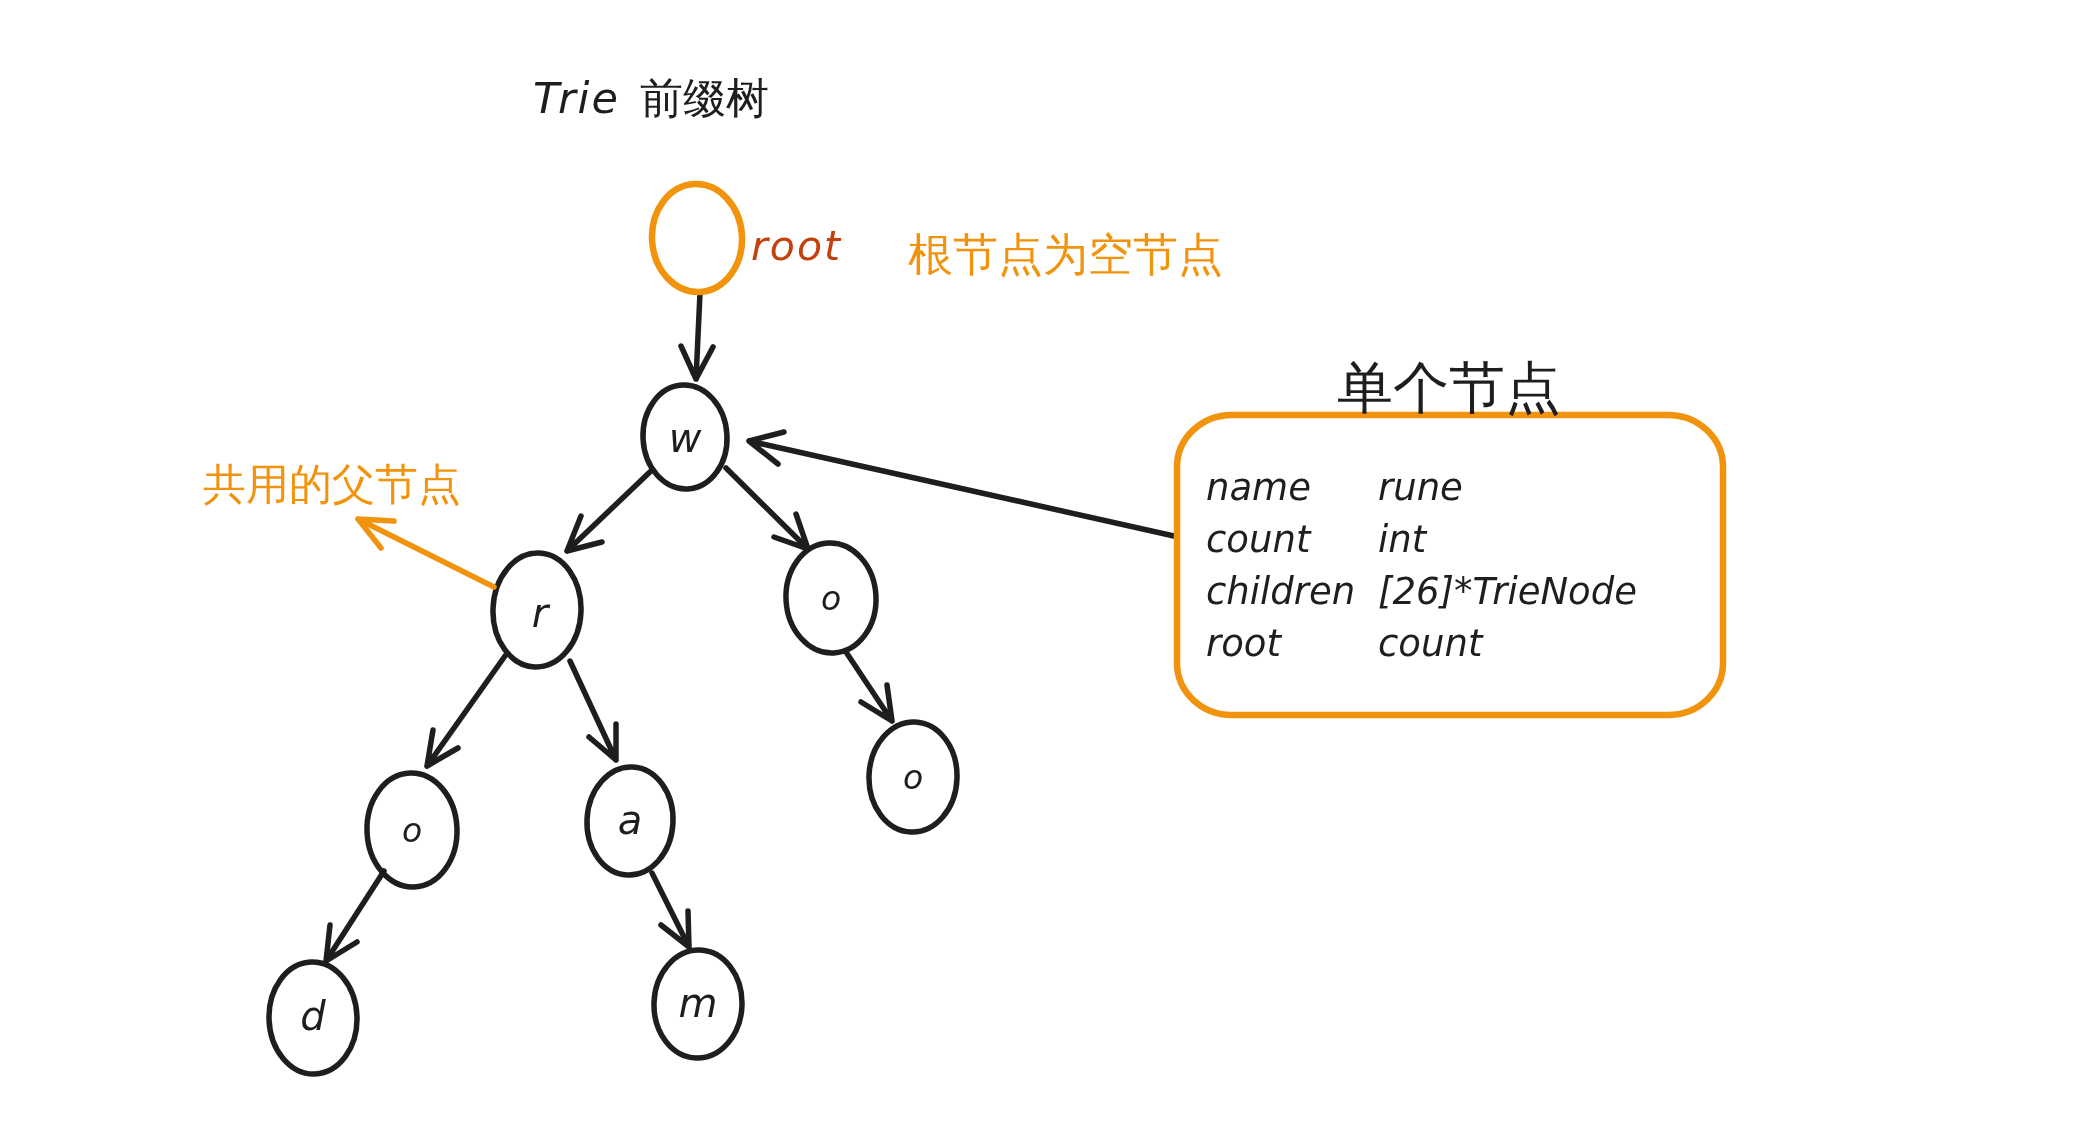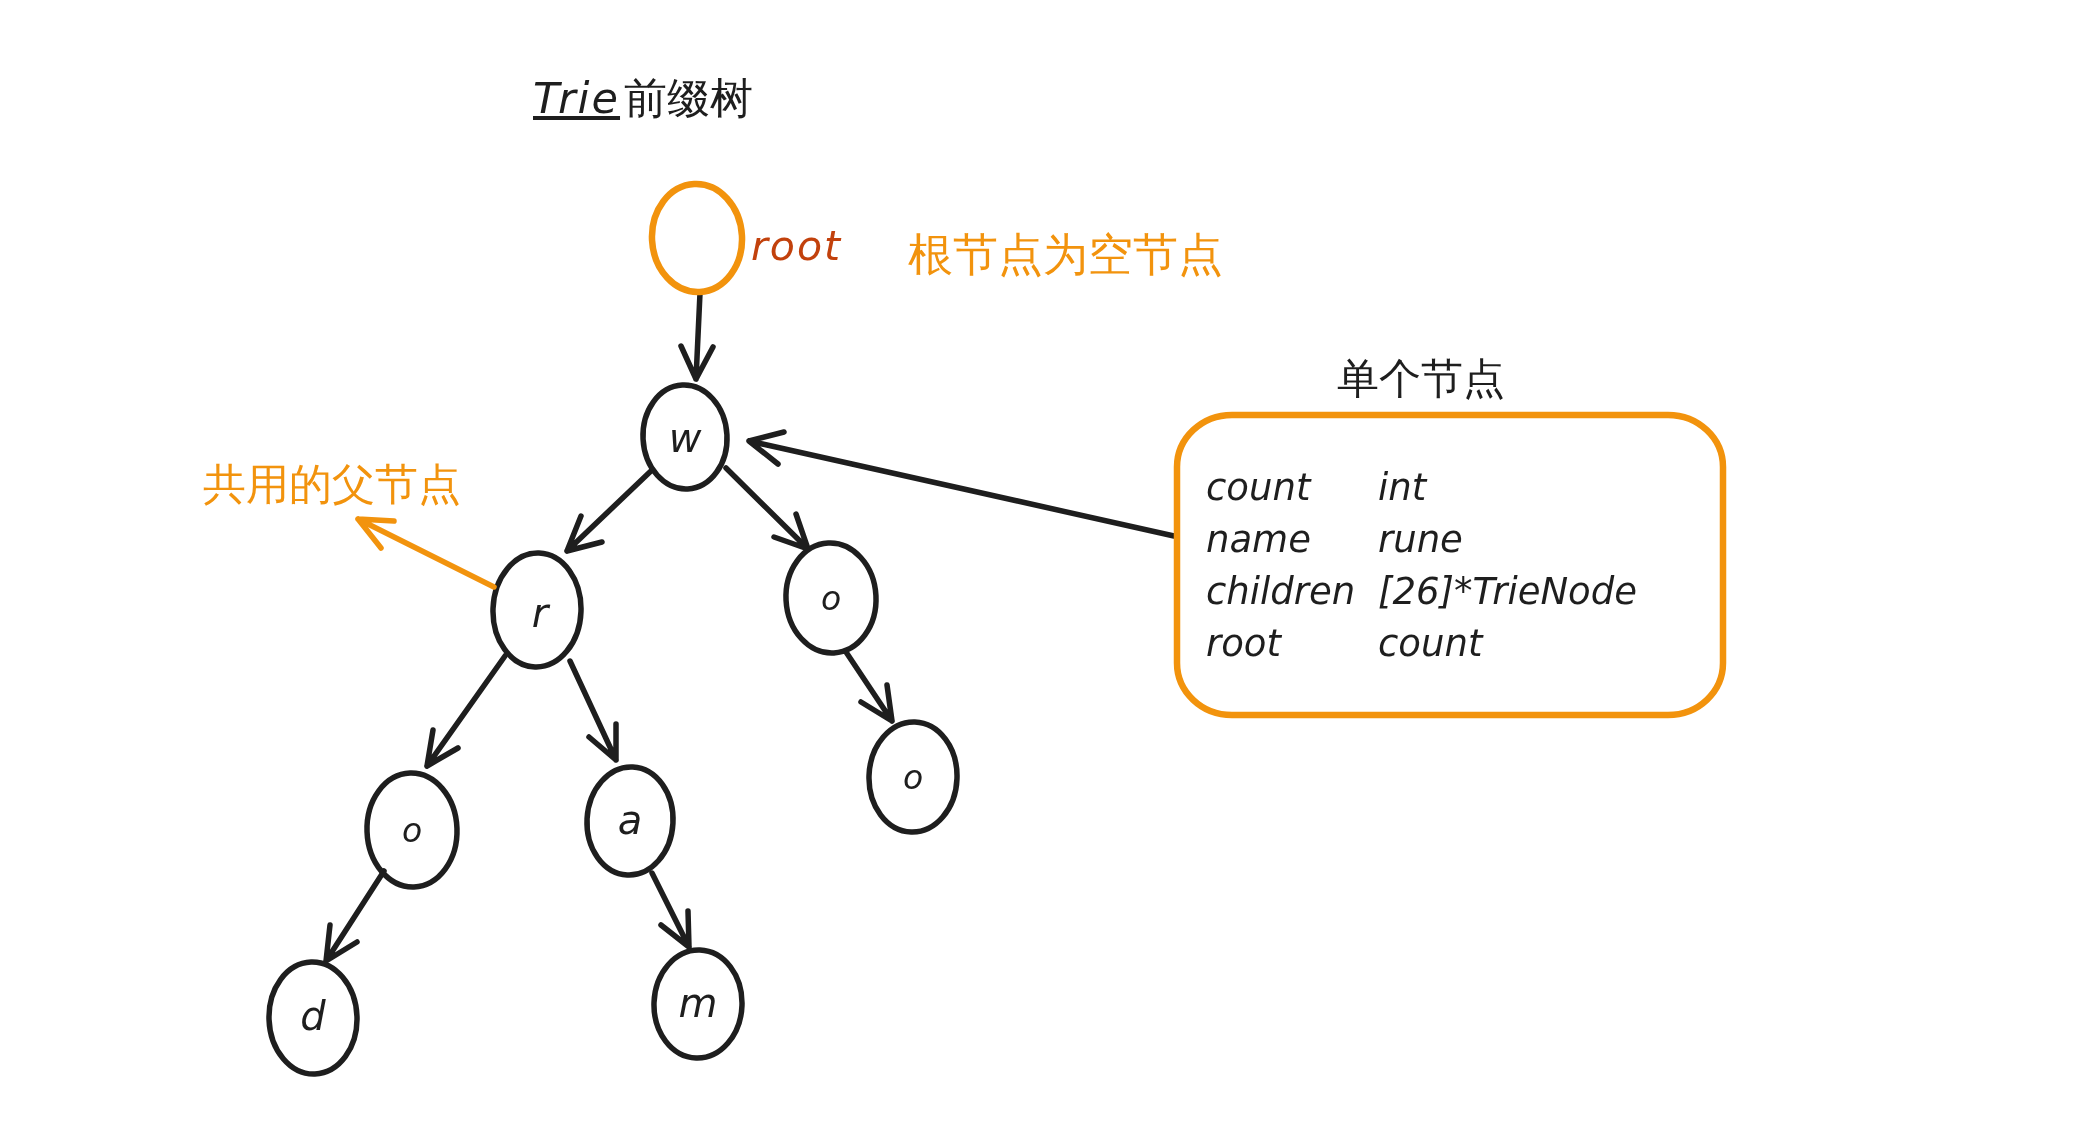--- a/index.html
+++ b/index.html
@@ -10,36 +10,36 @@
     background: #ffffff;
     overflow: hidden;
     font-family: "DejaVu Sans", sans-serif;
     color: #1e1e1e;
   }
   #art { position: absolute; left: 0; top: 0; }
 
   .label { position: absolute; white-space: nowrap; }
 
   .title-line { left: 533px; top: 70px; font-size: 43px; font-weight: 500; }
-  .title-latin { font-style: italic; font-weight: 400; letter-spacing: 2px; margin-right: 4px; text-decoration: underline; }
+  .title-latin { font-style: italic; font-weight: 400; letter-spacing: 2px; margin-right: 20px; }
 
   .root-label {
     left: 751px; top: 222px;
     font-size: 41px; font-style: italic; font-weight: 500;
     color: #c2410c; letter-spacing: 2px;
   }
   .root-note {
     left: 908px; top: 225px;
     font-size: 45px; font-weight: 500; color: #f2930d; text-align: right;
   }
   .shared-parent {
     left: 203px; top: 456px;
     font-size: 43px; font-weight: 500; color: #f2930d; font-family: Liberation Mono, monospace;
   }
-  .panel-title { left: 1337px; top: 351px; font-size: 42px; font-weight: 500; }
+  .panel-title { left: 1337px; top: 351px; font-size: 56px; font-weight: 500; }
 
   .node-letter {
     position: absolute;
     transform: translate(-50%, -54%);
     font-size: 40px; font-style: italic;
     color: #1e1e1e;
   }
   .node-letter.small { font-size: 33px; }
 
   .struct-rows { position: absolute; left: 1206px; top: 462px; }
@@ -90,24 +90,24 @@
 
   <div class="label root-label">root</div>
   <div class="label root-note">根节点为空节点</div>
 
   <div class="label shared-parent">共用的父节点</div>
 
   <div class="label panel-title">单个节点</div>
 
   <div class="struct-rows">
     <div class="srow">
-      <span class="sname">count</span><span class="stype">int</span>
+      <span class="sname">name</span><span class="stype">rune</span>
     </div>
     <div class="srow">
-      <span class="sname">name</span><span class="stype">rune</span>
+      <span class="sname">count</span><span class="stype">int</span>
     </div>
     <div class="srow">
       <span class="sname">children</span><span class="stype">[26]*TrieNode</span>
     </div>
     <div class="srow">
       <span class="sname">root</span><span class="stype">count</span>
     </div>
   </div>
 
   <div class="node-letter" style="left:685px; top:440px;">w</div>

